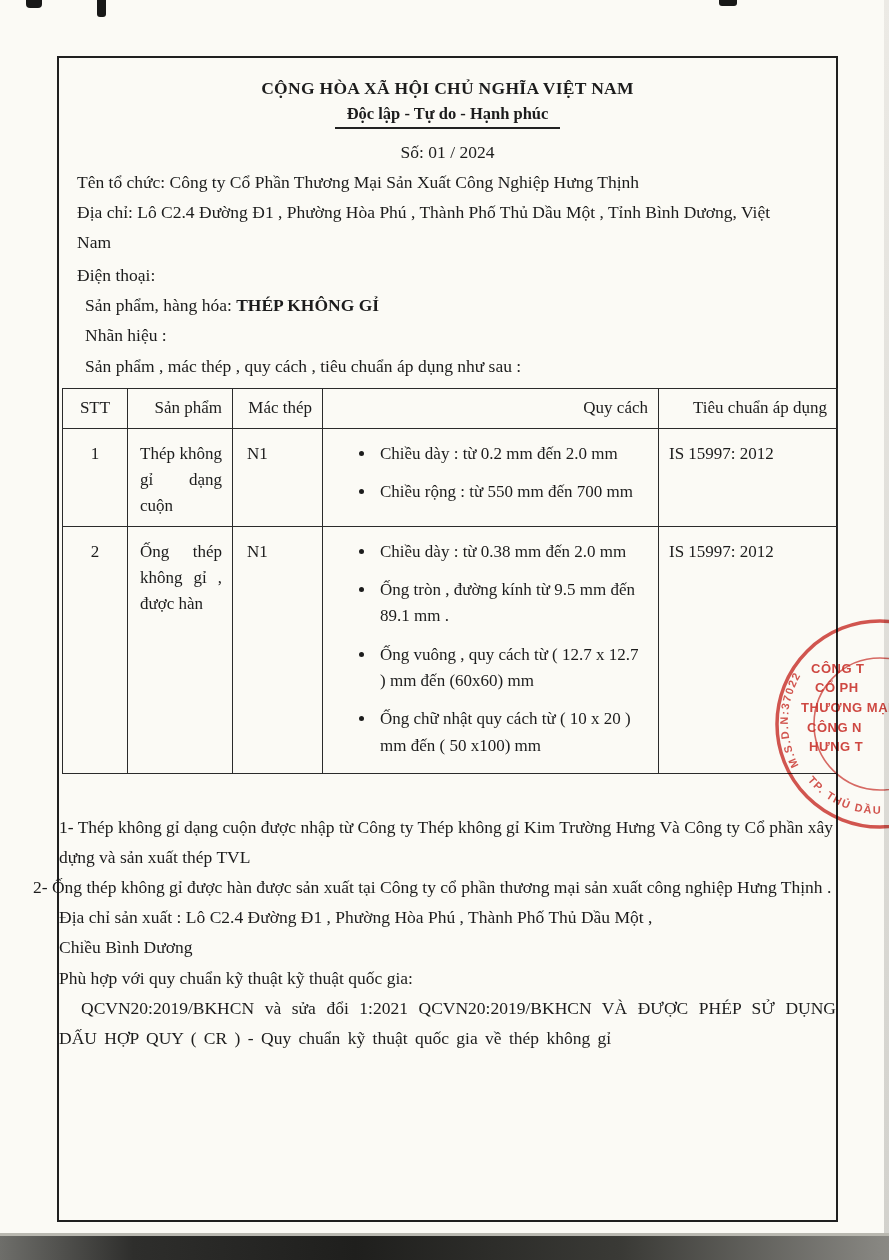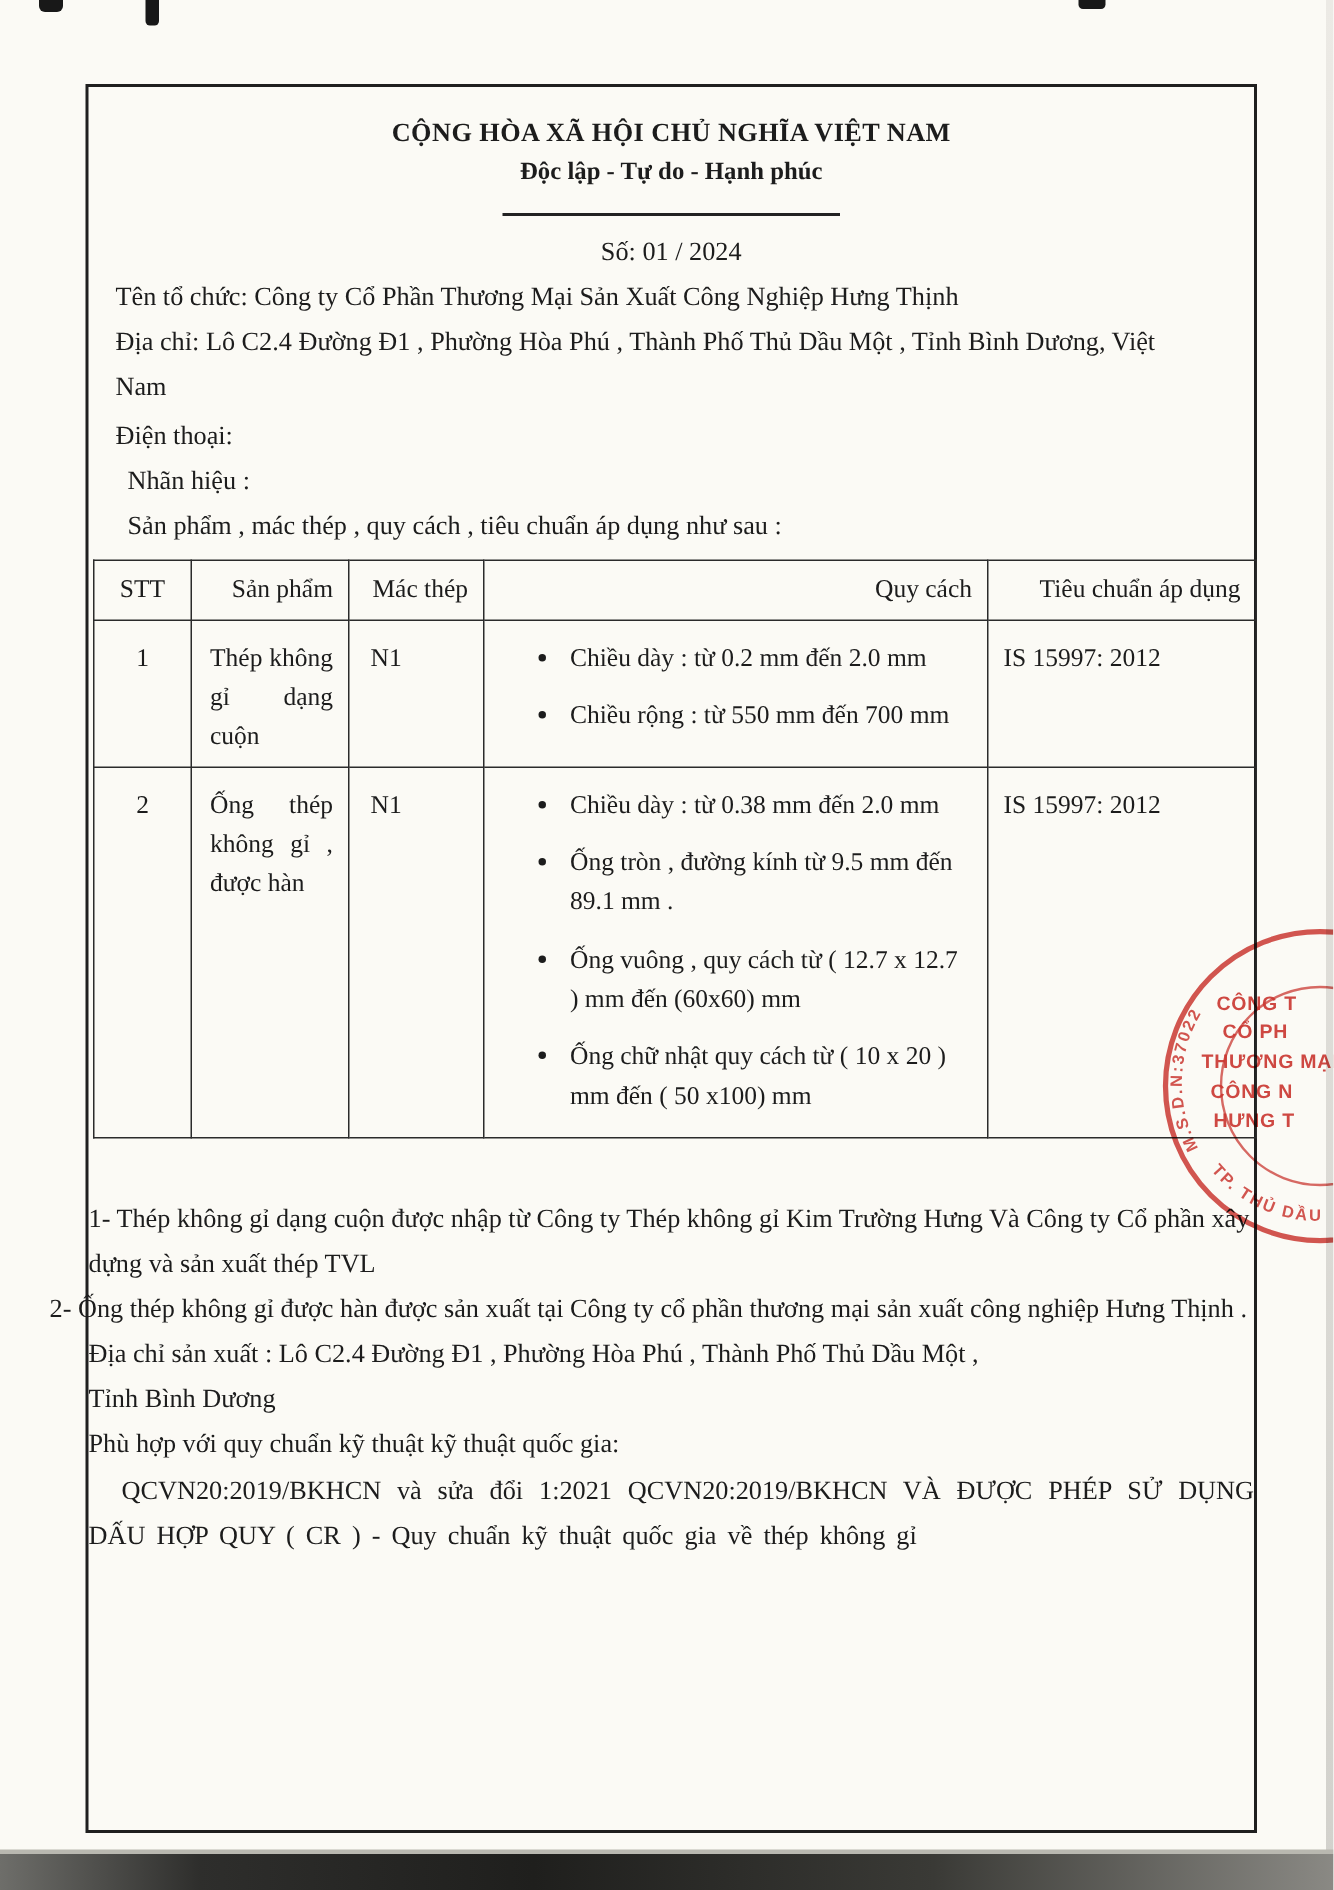--- a/index.html
+++ b/index.html
@@ -44,21 +44,21 @@
     text-align: center;
     font-weight: bold;
     font-size: 17.5px;
     letter-spacing: 0.3px;
   }
   .motto-wrap { text-align: center; margin-top: 5px; }
   .motto {
     display: inline-block;
     font-weight: bold;
     font-size: 16.5px;
-    padding: 0 12px 18px 12px;
+    padding: 0 12px 3px 12px;
     border-bottom: 2px solid #222;
   }
   .doc-title {
     margin-top: 27px;
     text-align: center;
     font-weight: bold;
     font-size: 21px;
     letter-spacing: 0.5px;
   }
   .doc-number {
@@ -147,20 +147,21 @@
   <div class="nat-title">CỘNG HÒA XÃ HỘI CHỦ NGHĨA VIỆT NAM</div>
   <div class="motto-wrap">
     <span class="motto">Độc lập - Tự do - Hạnh phúc</span>
   </div>
 
   <div class="doc-number">Số: 01 / 2024</div>
 
   <p class="info org">Tên tổ chức: Công ty Cổ Phần Thương Mại Sản Xuất Công Nghiệp Hưng Thịnh</p>
   <p class="info addr">Địa chỉ: Lô C2.4 Đường Đ1 , Phường Hòa Phú , Thành Phố Thủ Dầu Một , Tỉnh Bình Dương, Việt Nam</p>
   <p class="info phone">Điện thoại:</p>
+  <p class="info product"><span>Sản phẩm, hàng hóa: </span><b>THÉP KHÔNG GỈ</b></p>
   <p class="info brand">Nhãn hiệu :</p>
   <p class="info intro">Sản phẩm , mác thép , quy cách , tiêu chuẩn áp dụng như sau :</p>
 
   <table class="spec-table">
     <colgroup>
       <col style="width:65px">
         <col style="width:105px">
         <col style="width:90px">
         <col style="width:336px">
         <col style="width:179px">
@@ -200,21 +201,21 @@
           </ul>
         </td>
         <td class="c-std">IS 15997: 2012</td>
       </tr>
     </tbody>
   </table>
 
   <div class="notes">
     <p class="note-1">1-  Thép không gỉ dạng cuộn được nhập từ Công ty Thép không gỉ Kim Trường Hưng Và Công ty Cổ phần xây dựng và sản xuất thép TVL</p>
     <p class="note-2">2-  Ống thép không gỉ được hàn được sản xuất tại Công ty cổ phần thương mại sản xuất công nghiệp Hưng Thịnh . Địa chỉ sản xuất : Lô C2.4 Đường Đ1 , Phường Hòa Phú , Thành Phố Thủ Dầu Một ,</p>
-    <p class="note-3">Tỉnh Bình Dương</p>
+    <p class="note-3">Chiều Bình Dương</p>
     <p class="note-4">Phù hợp với quy chuẩn kỹ thuật kỹ thuật quốc gia:</p>
     <p class="note-5">QCVN20:2019/BKHCN và sửa đổi 1:2021 QCVN20:2019/BKHCN VÀ ĐƯỢC PHÉP SỬ DỤNG DẤU HỢP QUY ( CR ) -  Quy chuẩn kỹ thuật quốc gia về thép không gỉ</p>
   </div>
 
 </div>
 
 <div class="stamp">
   <svg width="118" height="214" viewBox="0 0 118 214">
     <circle cx="109" cy="107" r="103" fill="none" stroke="rgba(206,58,52,0.85)" stroke-width="3.5"></circle>
     <circle cx="109" cy="107" r="66" fill="none" stroke="rgba(206,58,52,0.75)" stroke-width="1.6"></circle>

